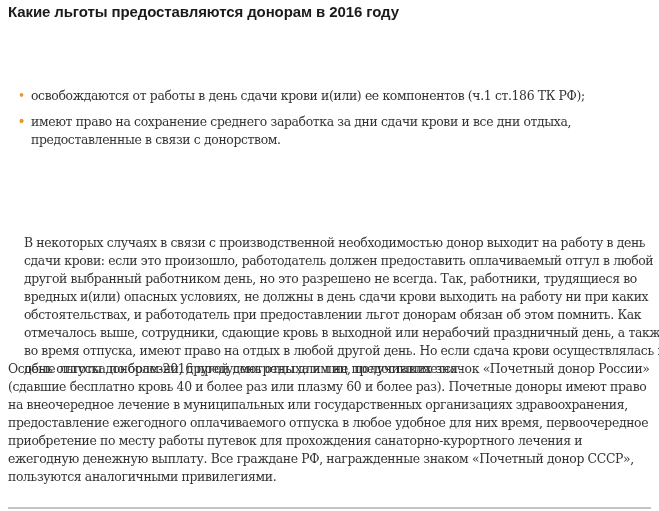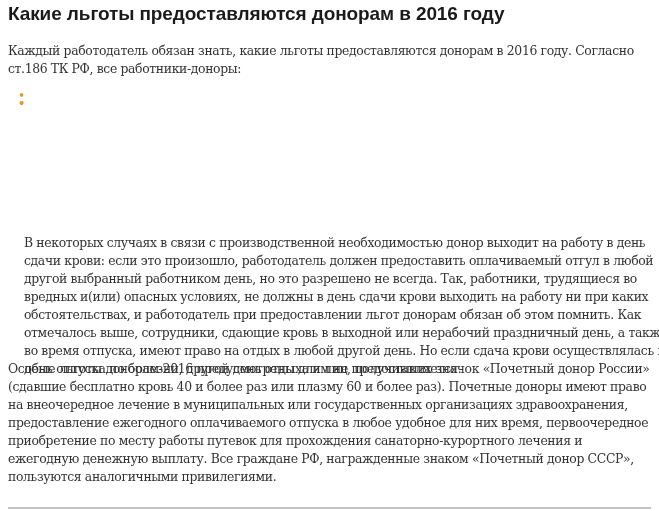--- a/index.html
+++ b/index.html
@@ -1,54 +1,55 @@
 <!DOCTYPE html>
 <html><head>
 <meta charset="utf-8">
 <style>
   html, body { margin: 0; padding: 0; background: #ffffff; }
   body { width: 659px; height: 511px; overflow: hidden; position: relative; }
   .page { position: absolute; left: 0; top: 0; width: 659px; height: 511px; }
   h1 {
     position: absolute; left: 8px; top: 3px; margin: 0;
     font-family: "Liberation Sans", sans-serif; font-weight: bold;
-    font-size: 19px; color: #1a1a1a; letter-spacing: -0.1px; white-space: nowrap;
+    font-size: 15px; color: #1a1a1a; letter-spacing: -0.1px; white-space: nowrap;
   }
   .txt {
     font-family: "DejaVu Serif", serif; font-size: 12.4px; color: #333333;
     line-height: 18px; letter-spacing: -0.35px;
   }
   .p-intro { position: absolute; left: 8px; top: 42px; width: 648px; margin: 0; }
   ul { position: absolute; left: 0; top: 87px; margin: 0; padding: 0; list-style: none; width: 659px; }
   ul li { position: relative; padding-left: 31px; margin-bottom: 8px; width: 610px; }
   ul li .bullet { position: absolute; left: 18px; top: 0; color: #e8962e; font-size: 12px; }
   .p-body { position: absolute; left: 8px; top: 218px; width: 648px; margin: 16px; }
   .p-special { position: absolute; left: 8px; top: 360px; width: 648px; margin: 0; }
   .bottom-rule { position: absolute; left: 8px; top: 507px; width: 643px; height: 2px; background: #c4c4c4; }
 </style>
 </head>
 <body>
 
 <div class="page">
   <h1>Какие льготы предоставляются донорам в 2016 году</h1>
 
-  <p class="txt p-intro">Каждый работодатель обязан знать, какие льготы предоставляются донорам в 2016 году. Согласно ст.186 ТК РФ, все работники-доноры:</p>
 
   <ul class="txt">
     <li>
       <span class="bullet">•</span>
+      <span>освобождаются от работы в день сдачи крови и(или) ее компонентов (ч.1 ст.186 ТК РФ);</span>
     </li>
     <li>
       <span class="bullet">•</span>
     </li>
     <li>
       <span class="bullet">•</span>
     </li>
     <li>
       <span class="bullet">•</span>
+      <span>имеют право на сохранение среднего заработка за дни сдачи крови и все дни отдыха, предоставленные в связи с донорством.</span>
     </li>
   </ul>
 
   <p class="txt p-body">В некоторых случаях в связи с производственной необходимостью донор выходит на работу в день сдачи крови: если это произошло, работодатель должен предоставить оплачиваемый отгул в любой другой выбранный работником день, но это разрешено не всегда. Так, работники, трудящиеся во вредных и(или) опасных условиях, не должны в день сдачи крови выходить на работу ни при каких обстоятельствах, и работодатель при предоставлении льгот донорам обязан об этом помнить. Как отмечалось выше, сотрудники, сдающие кровь в выходной или нерабочий праздничный день, а также во время отпуска, имеют право на отдых в любой другой день. Но если сдача крови осуществлялась в день отпуска по болезни, другой день отдыха им не предоставляется.</p>
 
   <p class="txt p-special">Особые льготы донорам-2016 предусмотрены для лиц, получивших значок «Почетный донор России» (сдавшие бесплатно кровь 40 и более раз или плазму 60 и более раз). Почетные доноры имеют право на внеочередное лечение в муниципальных или государственных организациях здравоохранения, предоставление ежегодного оплачиваемого отпуска в любое удобное для них время, первоочередное приобретение по месту работы путевок для прохождения санаторно-курортного лечения и ежегодную денежную выплату. Все граждане РФ, награжденные знаком «Почетный донор СССР», пользуются аналогичными привилегиями.</p>
 
   <div class="bottom-rule"></div>
 </div>
 

